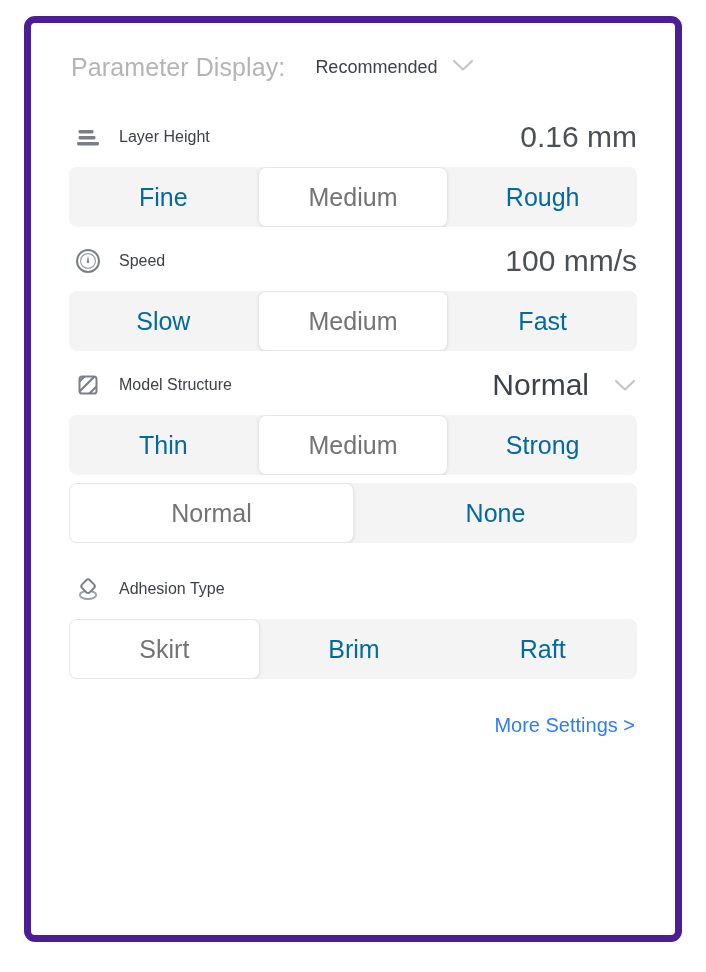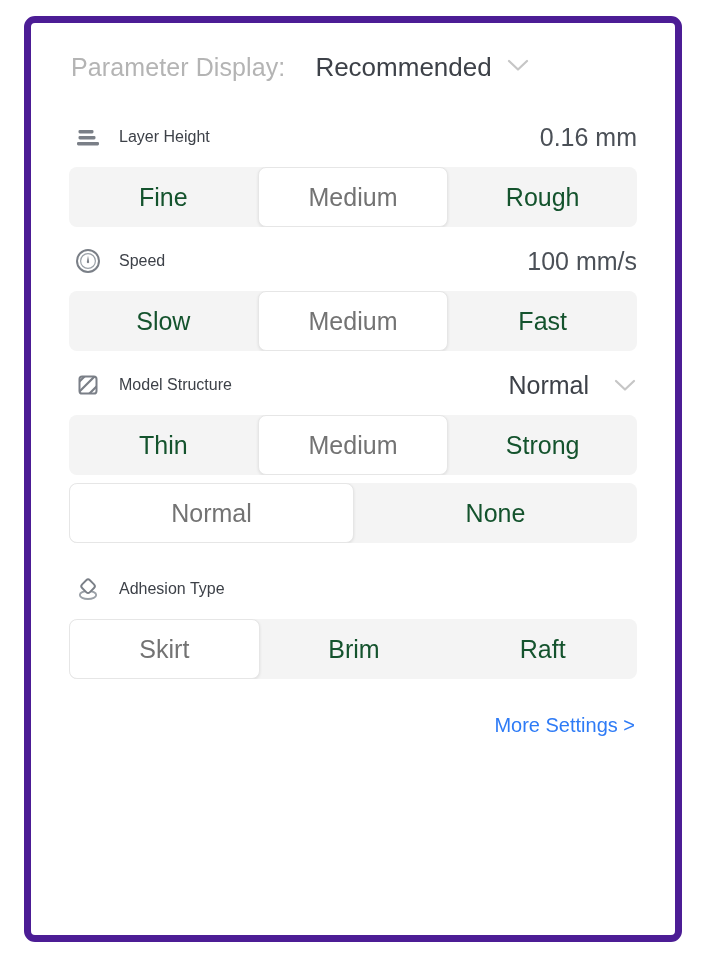--- a/index.html
+++ b/index.html
@@ -44,21 +44,21 @@
     align-items: center;
     height: 88px;
     padding-left: 2px;
   }
   .header-label {
     font-size: 25px;
     color: #b4b4b4;
     letter-spacing: .1px;
   }
   .header-value {
-    font-size: 26px;
+    font-size: 18px;
     color: #3d4148;
     margin-left: 30px;
   }
   .chev {
     display: inline-block;
     margin-left: 14px;
     position: relative;
     top: -2px;
   }
 
@@ -81,21 +81,21 @@
     flex: 0 0 auto;
   }
   .group-title {
     font-size: 16px;
     color: #3d4148;
     margin-left: 14px;
     white-space: nowrap;
   }
   .group-spacer { flex: 1 1 auto; }
   .group-value {
-    font-size: 25px;
+    font-size: 30px;
     color: #4b5057;
     white-space: nowrap;
   }
   .group-value.muted { color: #3d4148; }
   .value-select {
     display: flex;
     align-items: center;
     gap: 24px;
   }
 
@@ -109,21 +109,21 @@
     padding: 0;
     box-sizing: border-box;
     overflow: hidden;
   }
   .seg {
     flex: 1 1 0;
     display: flex;
     align-items: center;
     justify-content: center;
     font-size: 25px;
-    color: #14532d;
+    color: #0369a1;
     box-sizing: border-box;
     height: 60px;
     border-radius: 8px;
     user-select: none;
   }
   .seg.selected {
     background: #ffffff;
     color: #737373;
     border: 1px solid #e6e6e6;
     box-shadow: 0 1px 3px rgba(0,0,0,.09);

